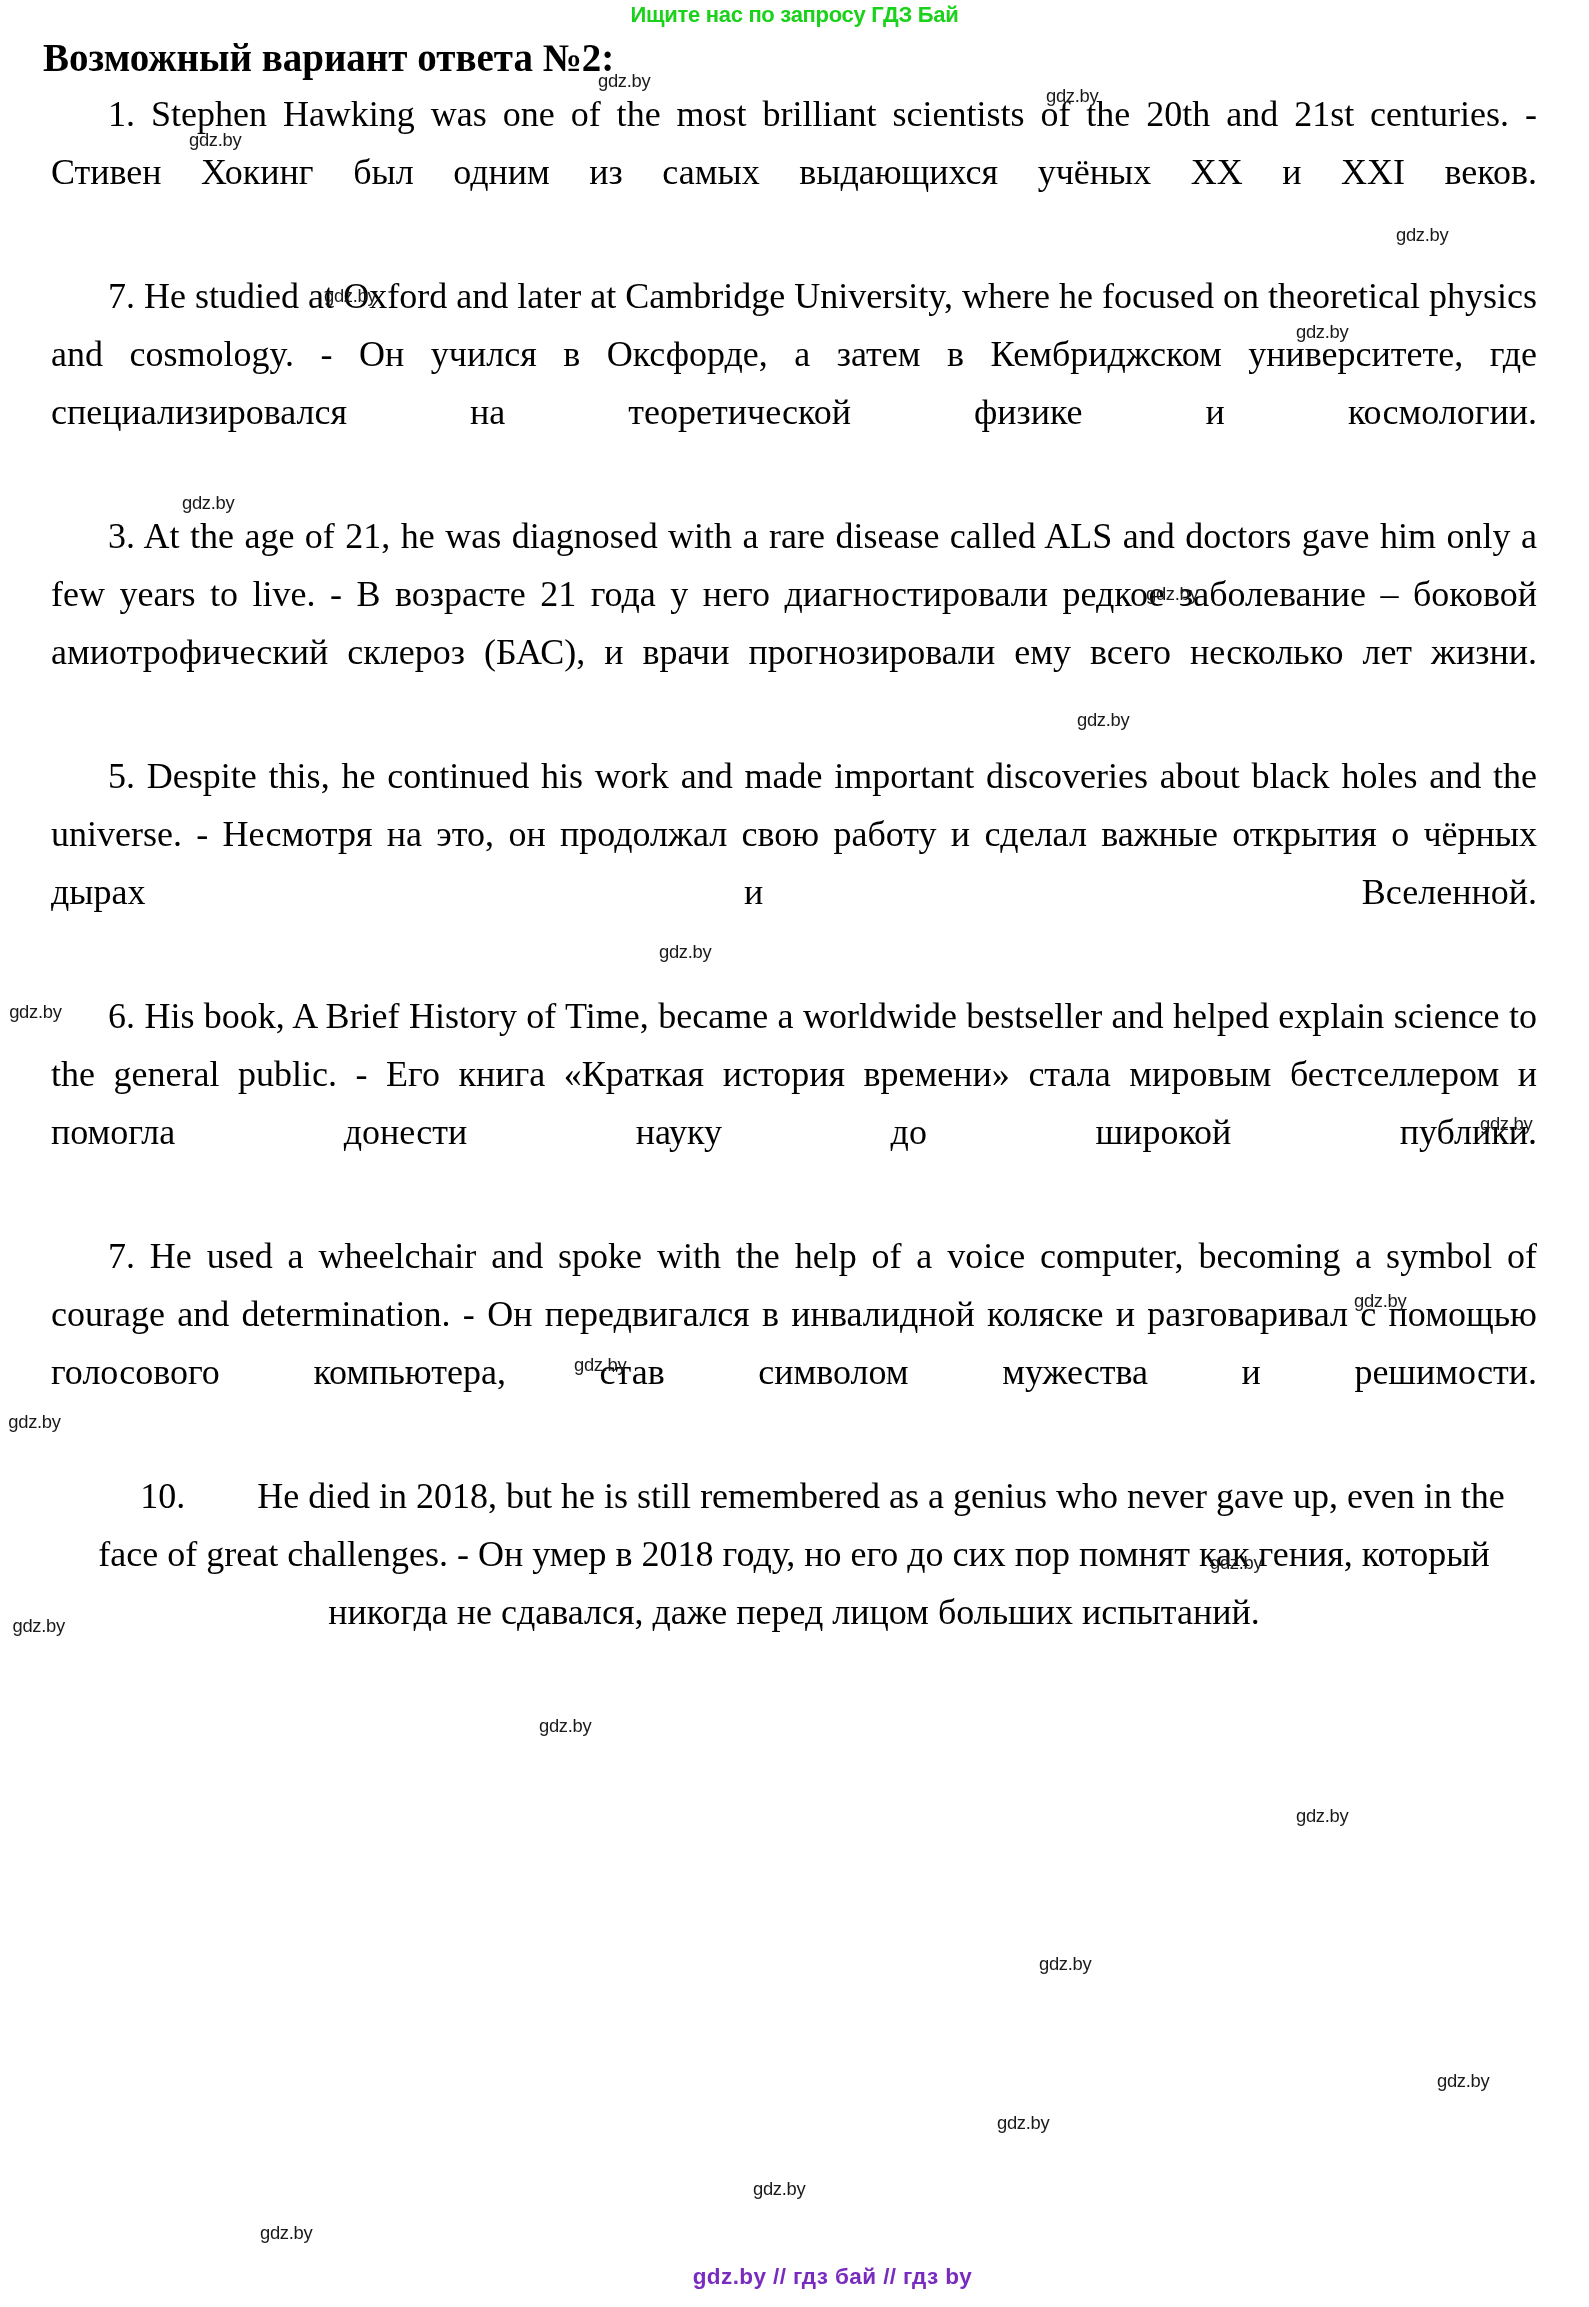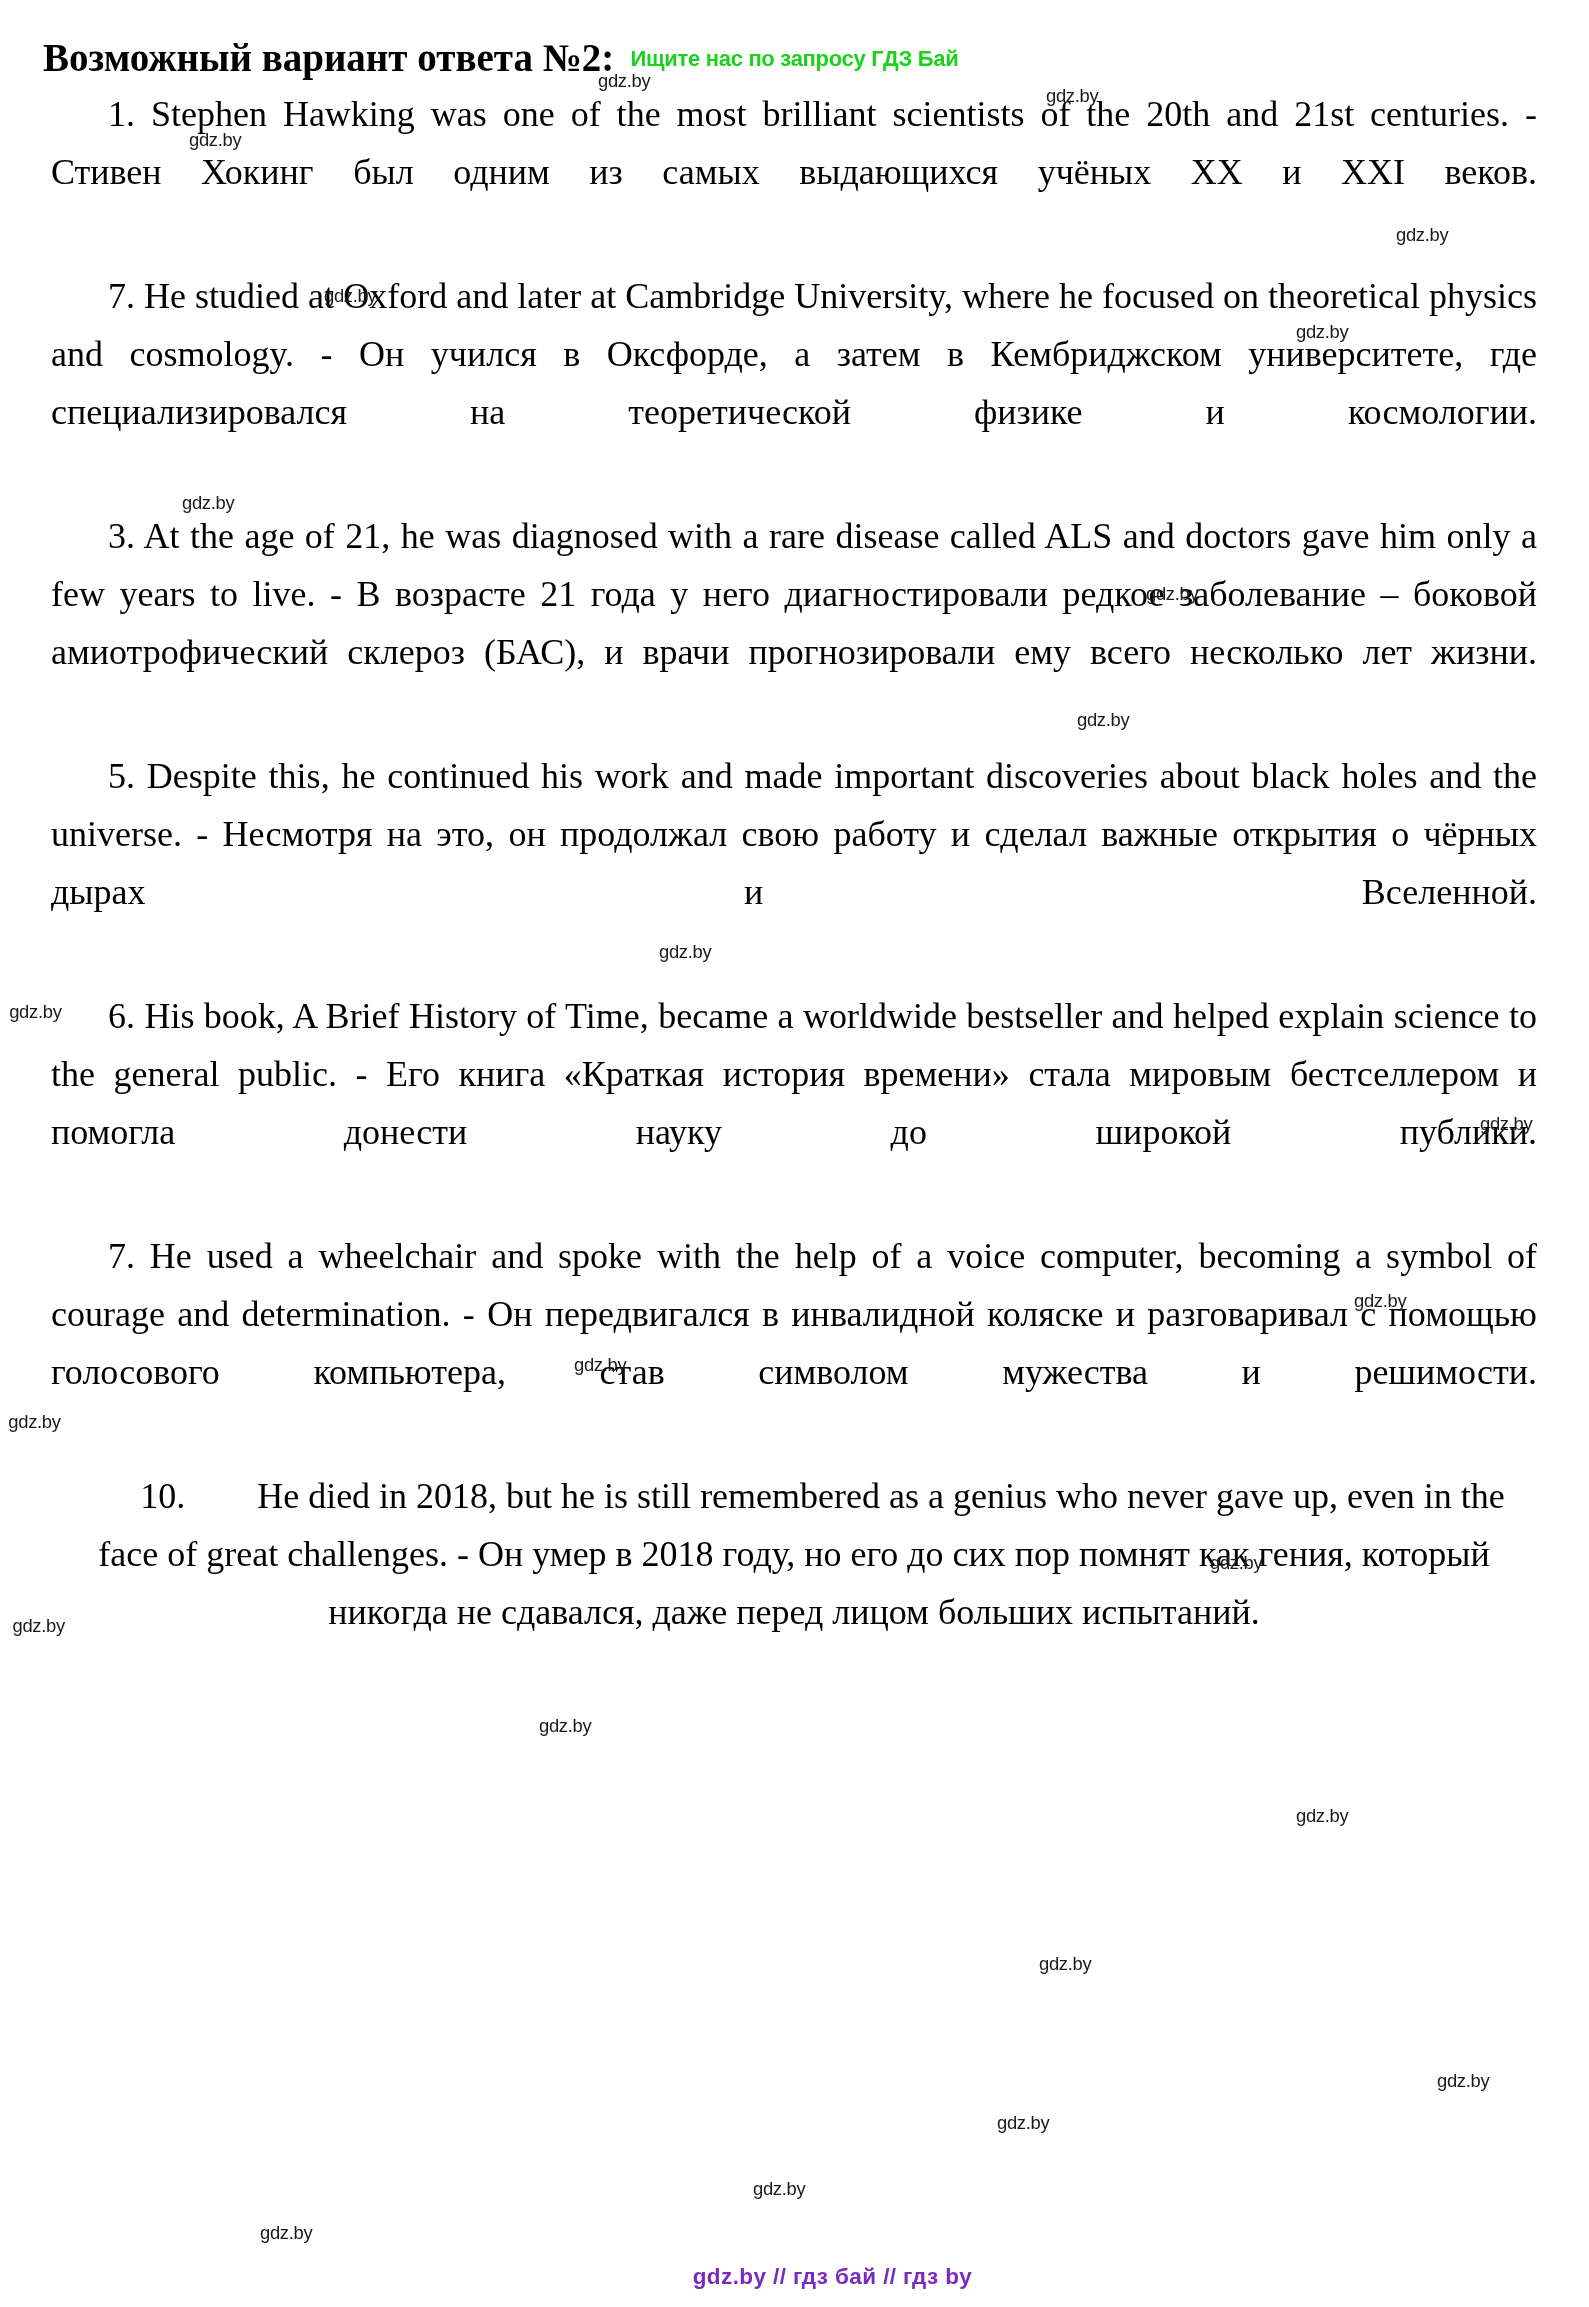--- a/index.html
+++ b/index.html
@@ -24,21 +24,20 @@
     top: 1.7px;
     left: 0;
     width: 100%;
     text-align: center;
     font-family: "Liberation Sans", "DejaVu Sans", sans-serif;
     font-size: 22px;
     font-weight: 600;
     color: #19d219;
     letter-spacing: -0.3px;
     white-space: nowrap;
-    margin-top: 44px;
   }
 
   
   .content {
     position: absolute;
     left: 43px;
     top: 38px;
     width: 1502px;
   }
 

